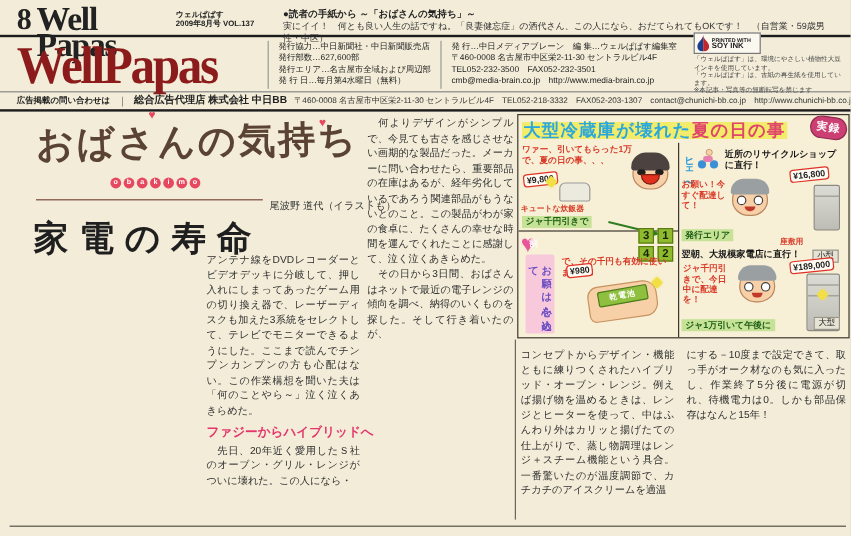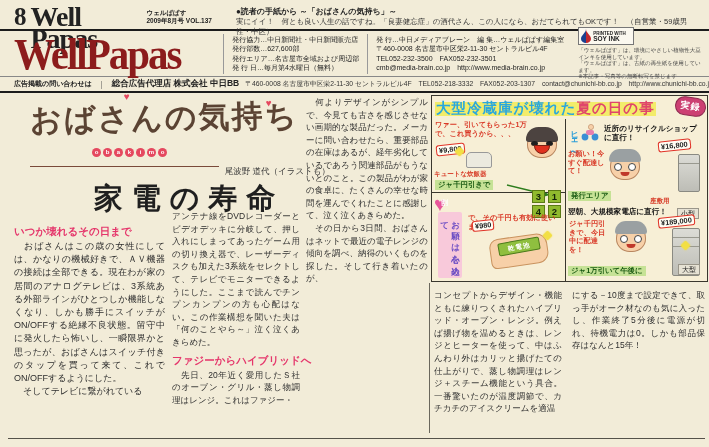--- a/index.html
+++ b/index.html
@@ -40,21 +40,21 @@
 
   .logo-block { left:30px; top:4px; width:300px; }
   .logo-text { font-size:31px; font-weight:bold; color:#5b4333; letter-spacing:2px; white-space:nowrap; transform:rotate(-1deg); position:relative; }
   .logo-heart { position:absolute; color:#e5485f; font-size:10px; }
   .logo-roman { margin:1px 0 0 62px; }
   .logo-roman span { display:inline-block; width:9px; height:9px; border-radius:50%; background:#e5485f; color:#fff; font-size:6px; line-height:9px; text-align:center; margin-right:2px; font-weight:bold; }
   .byline-row { display:flex; gap:6px; margin-top:8px; width:300px; }
   .byline-rule { flex:1; height:1px; background:#7a4a3a; }
   .byline { font-size:8.5px; color:#333; white-space:nowrap; }
 
-  .headline { left:28px; top:86px; width:322px; text-align:center; font-family:"Liberation Serif","DejaVu Serif",serif; font-size:29px; font-weight:bold; letter-spacing:9px; color:#1f1f1f; white-space:nowrap; }
+  .headline { left:28px; top:86px; width:322px; font-family:"Liberation Serif","DejaVu Serif",serif; font-size:29px; font-weight:bold; letter-spacing:9px; color:#1f1f1f; white-space:nowrap; }
 
   .bodycol { font-size:8.5px; line-height:12.6px; text-align:justify; color:#2e2e2e; }
   .pinkhead { color:#e5366b; font-weight:bold; font-size:10.5px; line-height:14px; margin-bottom:2px; white-space:nowrap; }
   .col1 { left:14px; top:131px; width:151px; font-size:9px; line-height:13.2px; }
   .col2 { left:172px; top:117px; width:128px; }
   .col2 .pinkhead { margin-top:4px; }
   .col3 { left:306px; top:3px; width:122px; }
   .col4 { left:434px; top:196px; width:128px; }
   .col5 { left:572px; top:196px; width:133px; }
   .vrule { left:429px; top:190px; width:1px; height:150px; background:#6a675c; }
@@ -170,30 +170,25 @@
       </div>
       <div class="logo-roman"><span>o</span><span>b</span><span>a</span><span>k</span><span>i</span><span>m</span><span>o</span></div>
       <div class="byline-row">
         <span class="byline-rule"></span>
         <span class="byline">尾波野 道代（イラストも）</span>
       </div>
     </div>
 
     <h1 class="abs headline">家電の寿命</h1>
 
-    <div class="abs bodycol col1">
-      <div class="pinkhead">いつか壊れるその日まで</div>
-      <p>　おばさんはこの歳の女性にしては、かなりの機械好きで、ＡＶ機器の接続は全部できる。現在わが家の居間のアナログテレビは、3系統ある外部ラインがひとつしか機能しなくなり、しかも勝手にスイッチがON/OFFする絶縁不良状態。留守中に発火したら怖いし、一瞬限界かと思ったが、おばさんはスイッチ付きのタップを買って来て、これでON/OFFするようにした。</p>
-      <p>　そしてテレビに繋がれている</p>
-    </div>
 
     <div class="abs bodycol col2">
       <p>アンテナ線をDVDレコーダーとビデオデッキに分岐して、押し入れにしまってあったゲーム用の切り換え器で、レーザーディスクも加えた3系統をセレクトして、テレビでモニターできるようにした。ここまで読んでチンプンカンプンの方も心配はない。この作業構想を聞いた夫は「何のことやら～」泣く泣くあきらめた。</p>
       <div class="pinkhead">ファジーからハイブリッドへ</div>
-      <p>　先日、20年近く愛用したＳ社のオーブン・グリル・蒸し物調理はレンジ。これはファジー・</p>
+      <p>　先日、20年近く愛用したＳ社のオーブン・グリル・レンジがついに壊れた。この人になら・</p>
     </div>
 
     <div class="abs bodycol col3">
       <p>　何よりデザインがシンプルで、今見ても古さを感じさせない画期的な製品だった。メーカーに問い合わせたら、重要部品の在庫はあるが、経年劣化しているであろう関連部品がもうないとのこと。この製品がわが家の食卓に、たくさんの幸せな時間を運んでくれたことに感謝して、泣く泣くあきらめた。</p>
       <p>　その日から3日間、おばさんはネットで最近の電子レンジの傾向を調べ、納得のいくものを探した。そして行き着いたのが、</p>
     </div>
 
     <div class="abs bodycol col4">
       <p>コンセプトからデザイン・機能ともに練りつくされたハイブリッド・オーブン・レンジ。例えば揚げ物を温めるときは、レンジとヒーターを使って、中はふんわり外はカリッと揚げたての仕上がりで、蒸し物調理はレンジ＋スチーム機能という具合。一番驚いたのが温度調節で、カチカチのアイスクリームを適温</p>
     </div>
@@ -207,21 +202,21 @@
 
     <div class="abs comic">
       <div class="abs ctitle">
         <span class="t1">大型冷蔵庫が壊れた</span><span class="t2">夏の日の事</span>
       </div>
       <div class="abs cbadge">実録</div>
 
       <div class="abs cdiv-v"></div>
       <div class="abs cdiv-h"></div>
 
-      <div class="abs speech-red" style="left:3px; top:25px; width:96px;">ワァー、引いてもらった1万で、これ買うから、、、</div>
+      <div class="abs speech-red" style="left:3px; top:25px; width:96px;">ワァー、引いてもらった1万で、夏の日の事、、、</div>
       <div class="abs face lady" style="left:95px; top:34px;">
         <span class="hair"></span>
           <span class="eye l"></span>
           <span class="eye r"></span>
           <span class="mouth"></span>
       </div>
       <div class="abs price" style="left:4px; top:48px;">¥9,800</div>
       <div class="abs cooker" style="left:34px; top:56px; width:26px; height:16px;"></div>
       <div class="abs spark" style="left:24px; top:52px;"></div>
       <div class="abs redlabel" style="left:2px; top:74px;">キュートな炊飯器</div>

